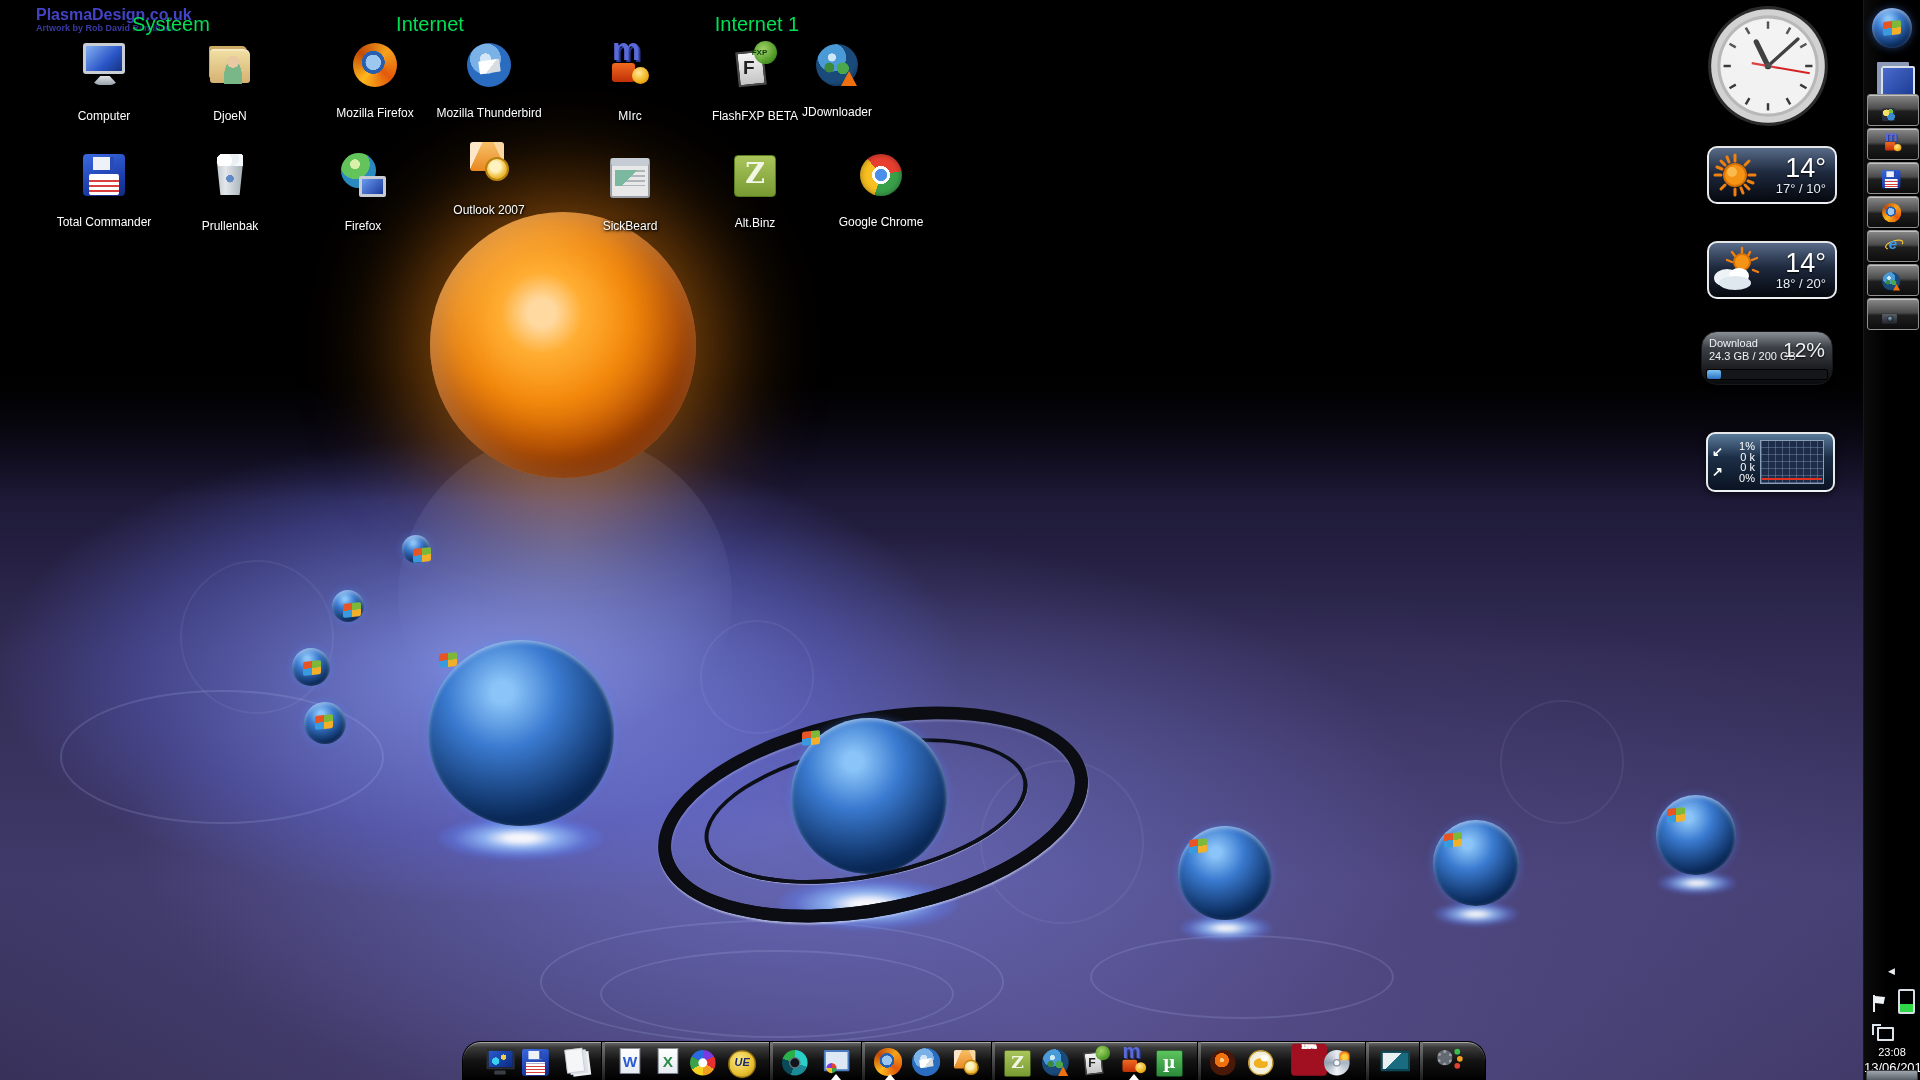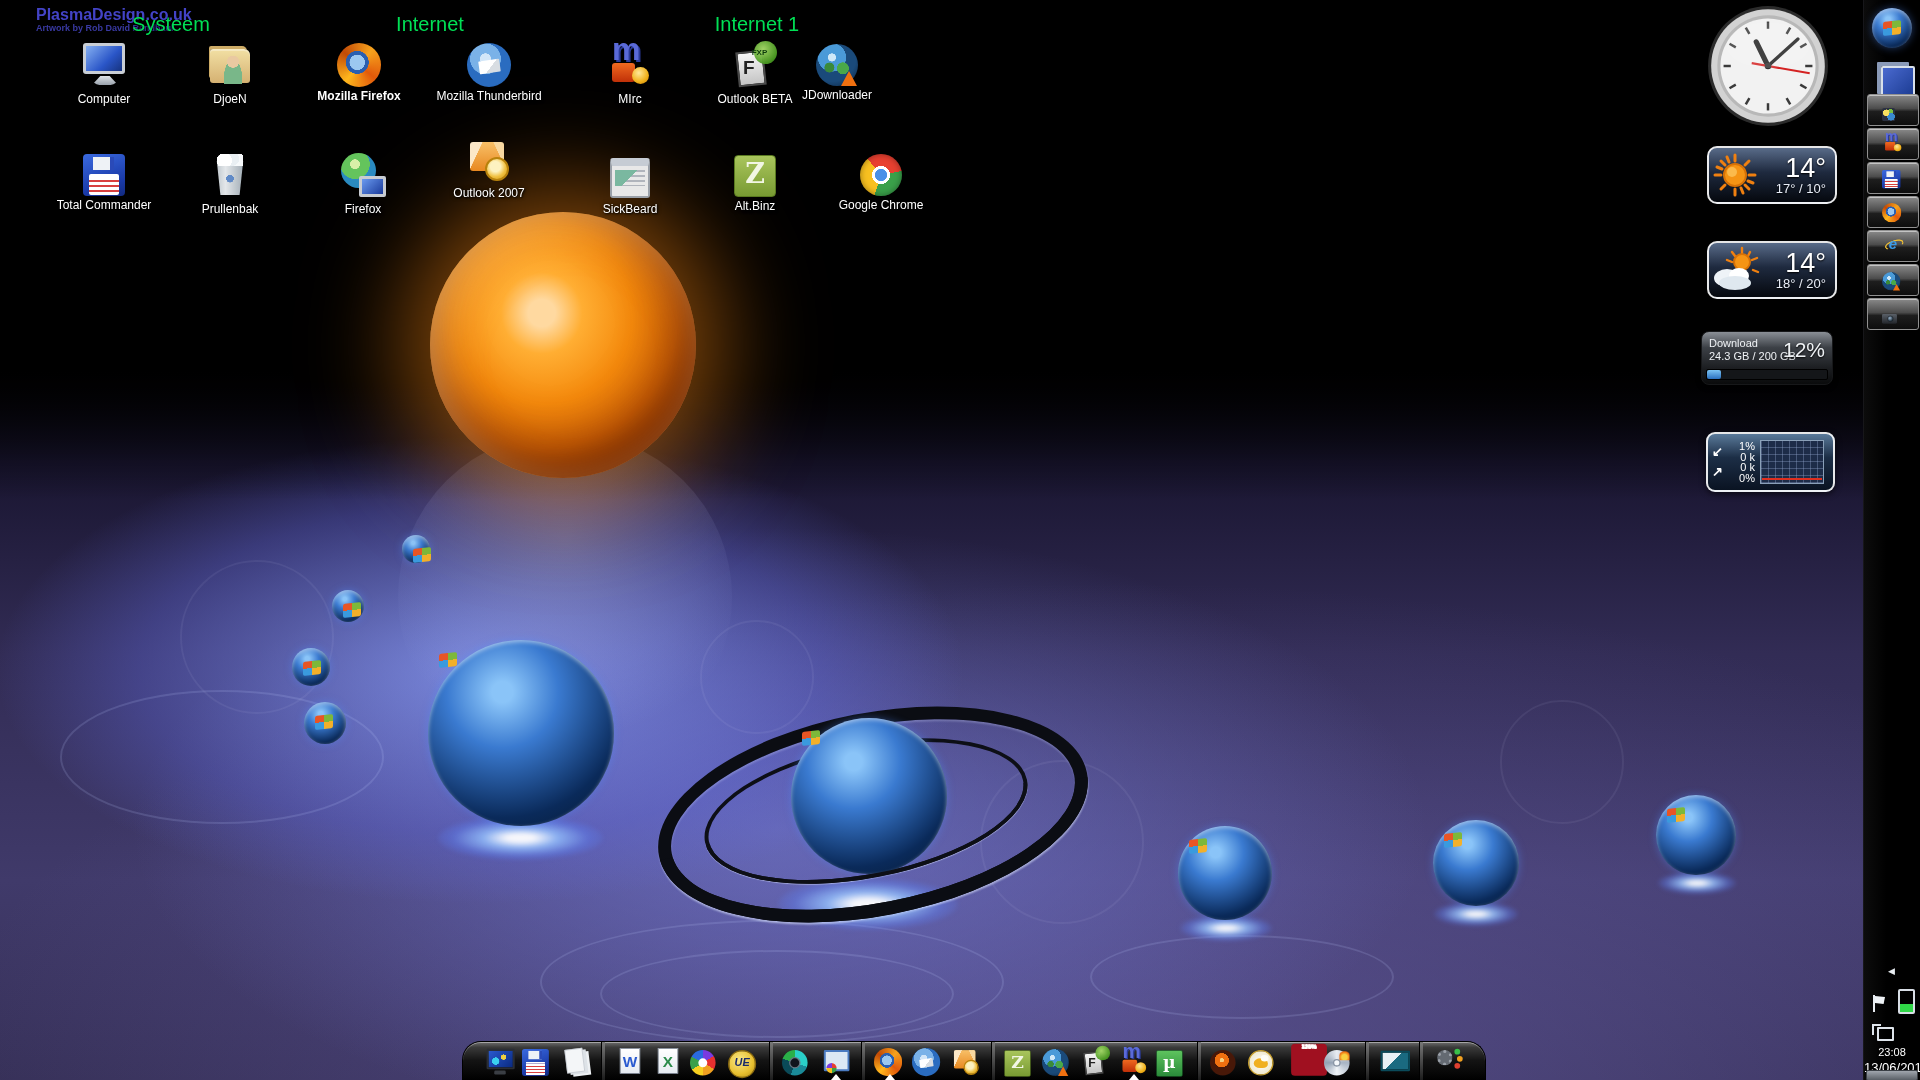--- a/index.html
+++ b/index.html
@@ -40,21 +40,21 @@
 
   
   .branding{position:absolute;left:36px;top:6px;z-index:10;line-height:1.1;}
   .branding .site{font-size:16px;font-weight:bold;color:#4343c6;}
   .branding .credit{font-size:9px;color:#3939a2;font-weight:bold;}
   .gheader{position:absolute;top:13px;transform:translateX(-50%);z-index:10;
     font-size:20px;color:#00e055;text-shadow:0 1px 2px #000;}
 
   
   .dicon{position:absolute;width:110px;text-align:center;z-index:10;cursor:default;}
-  .dlabel{margin-top:3px;font-size:12px;color:#fff;text-shadow:1px 1px 2px #000, 0 0 4px #000;line-height:1.15;}
+  .dlabel{margin-top:20px;font-size:12px;color:#fff;text-shadow:1px 1px 2px #000, 0 0 4px #000;line-height:1.15;}
   .art{position:relative;width:50px;height:50px;display:block;margin:0 auto;}
   .glyph::before{content:attr(data-glyph);}
 
   
   .i-computer::before{content:"";position:absolute;left:4px;top:3px;width:36px;height:25px;
     background:linear-gradient(135deg,#86b0f2 0%,#2a56c8 60%,#16327e);border:3px solid #c9ced5;border-radius:3px;}
   .i-computer::after{content:"";position:absolute;left:13px;top:36px;width:26px;height:9px;
     background:linear-gradient(#dde2e7,#99a1ab);border-radius:2px 2px 9px 9px;clip-path:polygon(32% 0,68% 0,100% 100%,0 100%);}
   .i-user-folder::before{content:"";position:absolute;left:5px;top:9px;width:40px;height:34px;
     background:linear-gradient(180deg,#f2e0a4,#d5b172);border-radius:3px 6px 3px 3px;box-shadow:inset 0 2px 0 rgba(255,255,255,.35), -2px -4px 0 -1px #cdab66;}
@@ -186,21 +186,21 @@
 
   
   .gadget{position:absolute;z-index:20;}
   .weather{width:126px;height:54px;border:2px solid rgba(255,255,255,.9);border-radius:10px;
     background:linear-gradient(180deg, rgba(96,116,148,.92) 0%, rgba(32,44,66,.95) 45%, rgba(5,8,14,.98) 100%);
     box-shadow:0 2px 6px rgba(0,0,0,.6);display:flex;align-items:center;}
   .weather .wicon{width:52px;height:48px;flex:0 0 auto;}
   .weather .wtxt{margin-left:auto;padding-right:9px;text-align:right;color:#fff;}
   .weather .temp{font-size:27px;line-height:26px;text-shadow:0 1px 2px #000;}
   .weather .range{font-size:13px;color:#e9eef8;text-shadow:0 1px 2px #000;}
-  .dlgadget{width:130px;height:52px;border-radius:8px;border:1px solid #17181a;position:relative;color:#eef1f4;
+  .dlgadget{width:130px;height:52px;border-radius:16px;border:1px solid #17181a;position:relative;color:#eef1f4;
     background:linear-gradient(180deg,#8a8f96 0%,#3c4046 30%,#1a1c1f 72%,#0a0b0c 100%);
     box-shadow:0 2px 5px rgba(0,0,0,.6);}
   .dlgadget .t1{position:absolute;left:7px;top:5px;font-size:11px;}
   .dlgadget .t2{position:absolute;left:7px;top:18px;font-size:11px;}
   .dlgadget .pct{position:absolute;right:7px;top:6px;font-size:21px;text-shadow:0 1px 2px #000;}
   .dlgadget .track{position:absolute;left:4px;right:4px;bottom:4px;height:9px;background:#141619;border:1px solid #000;border-radius:2px;}
   .dlgadget .fill{height:100%;background:linear-gradient(180deg,#7cc4f4,#2a70c0);border-radius:2px;}
   .netgadget{width:125px;height:56px;border:2px solid rgba(255,255,255,.9);border-radius:9px;display:flex;align-items:center;
     background:linear-gradient(180deg,#5a7a9a 0%,#1c2e46 42%,#0a1322 100%);box-shadow:0 2px 6px rgba(0,0,0,.6);}
   .netgadget .arrows{width:17px;display:flex;flex-direction:column;justify-content:space-around;height:40px;padding-left:4px;}
@@ -299,40 +299,40 @@
   <div class="gheader" style="left:757px;">Internet 1</div>
 
   <div class="dicon" style="left:49px;top:40px;">
     <span class="art i-computer"></span>
     <div class="dlabel">Computer</div>
   </div>
   <div class="dicon" style="left:175px;top:40px;">
     <span class="art i-user-folder"></span>
     <div class="dlabel">DjoeN</div>
   </div>
-  <div class="dicon" style="left:304px;top:40px;font-weight:bold;">
+  <div class="dicon" style="left:320px;top:40px;">
     <span class="art i-firefox"></span>
     <div class="dlabel">Mozilla Firefox</div>
   </div>
   <div class="dicon" style="left:434px;top:40px;">
     <span class="art i-thunderbird"></span>
     <div class="dlabel">Mozilla Thunderbird</div>
   </div>
   <div class="dicon" style="left:575px;top:40px;">
     <span class="art i-mirc">
         <span class="glyph" data-glyph="m"></span>
       </span>
     <div class="dlabel">MIrc</div>
   </div>
   <div class="dicon" style="left:700px;top:40px;">
     <span class="art i-flashfxp">
         <span class="glyph" data-glyph="F"></span>
         <span class="glyph g2" data-glyph="FXP"></span>
       </span>
-    <div class="dlabel">Outlook BETA</div>
+    <div class="dlabel">FlashFXP BETA</div>
   </div>
   <div class="dicon" style="left:782px;top:40px;">
     <span class="art i-jdownloader"></span>
     <div class="dlabel">JDownloader</div>
   </div>
 
   <div class="dicon" style="left:49px;top:150px;">
     <span class="art i-totalcmd"></span>
     <div class="dlabel">Total Commander</div>
   </div>

